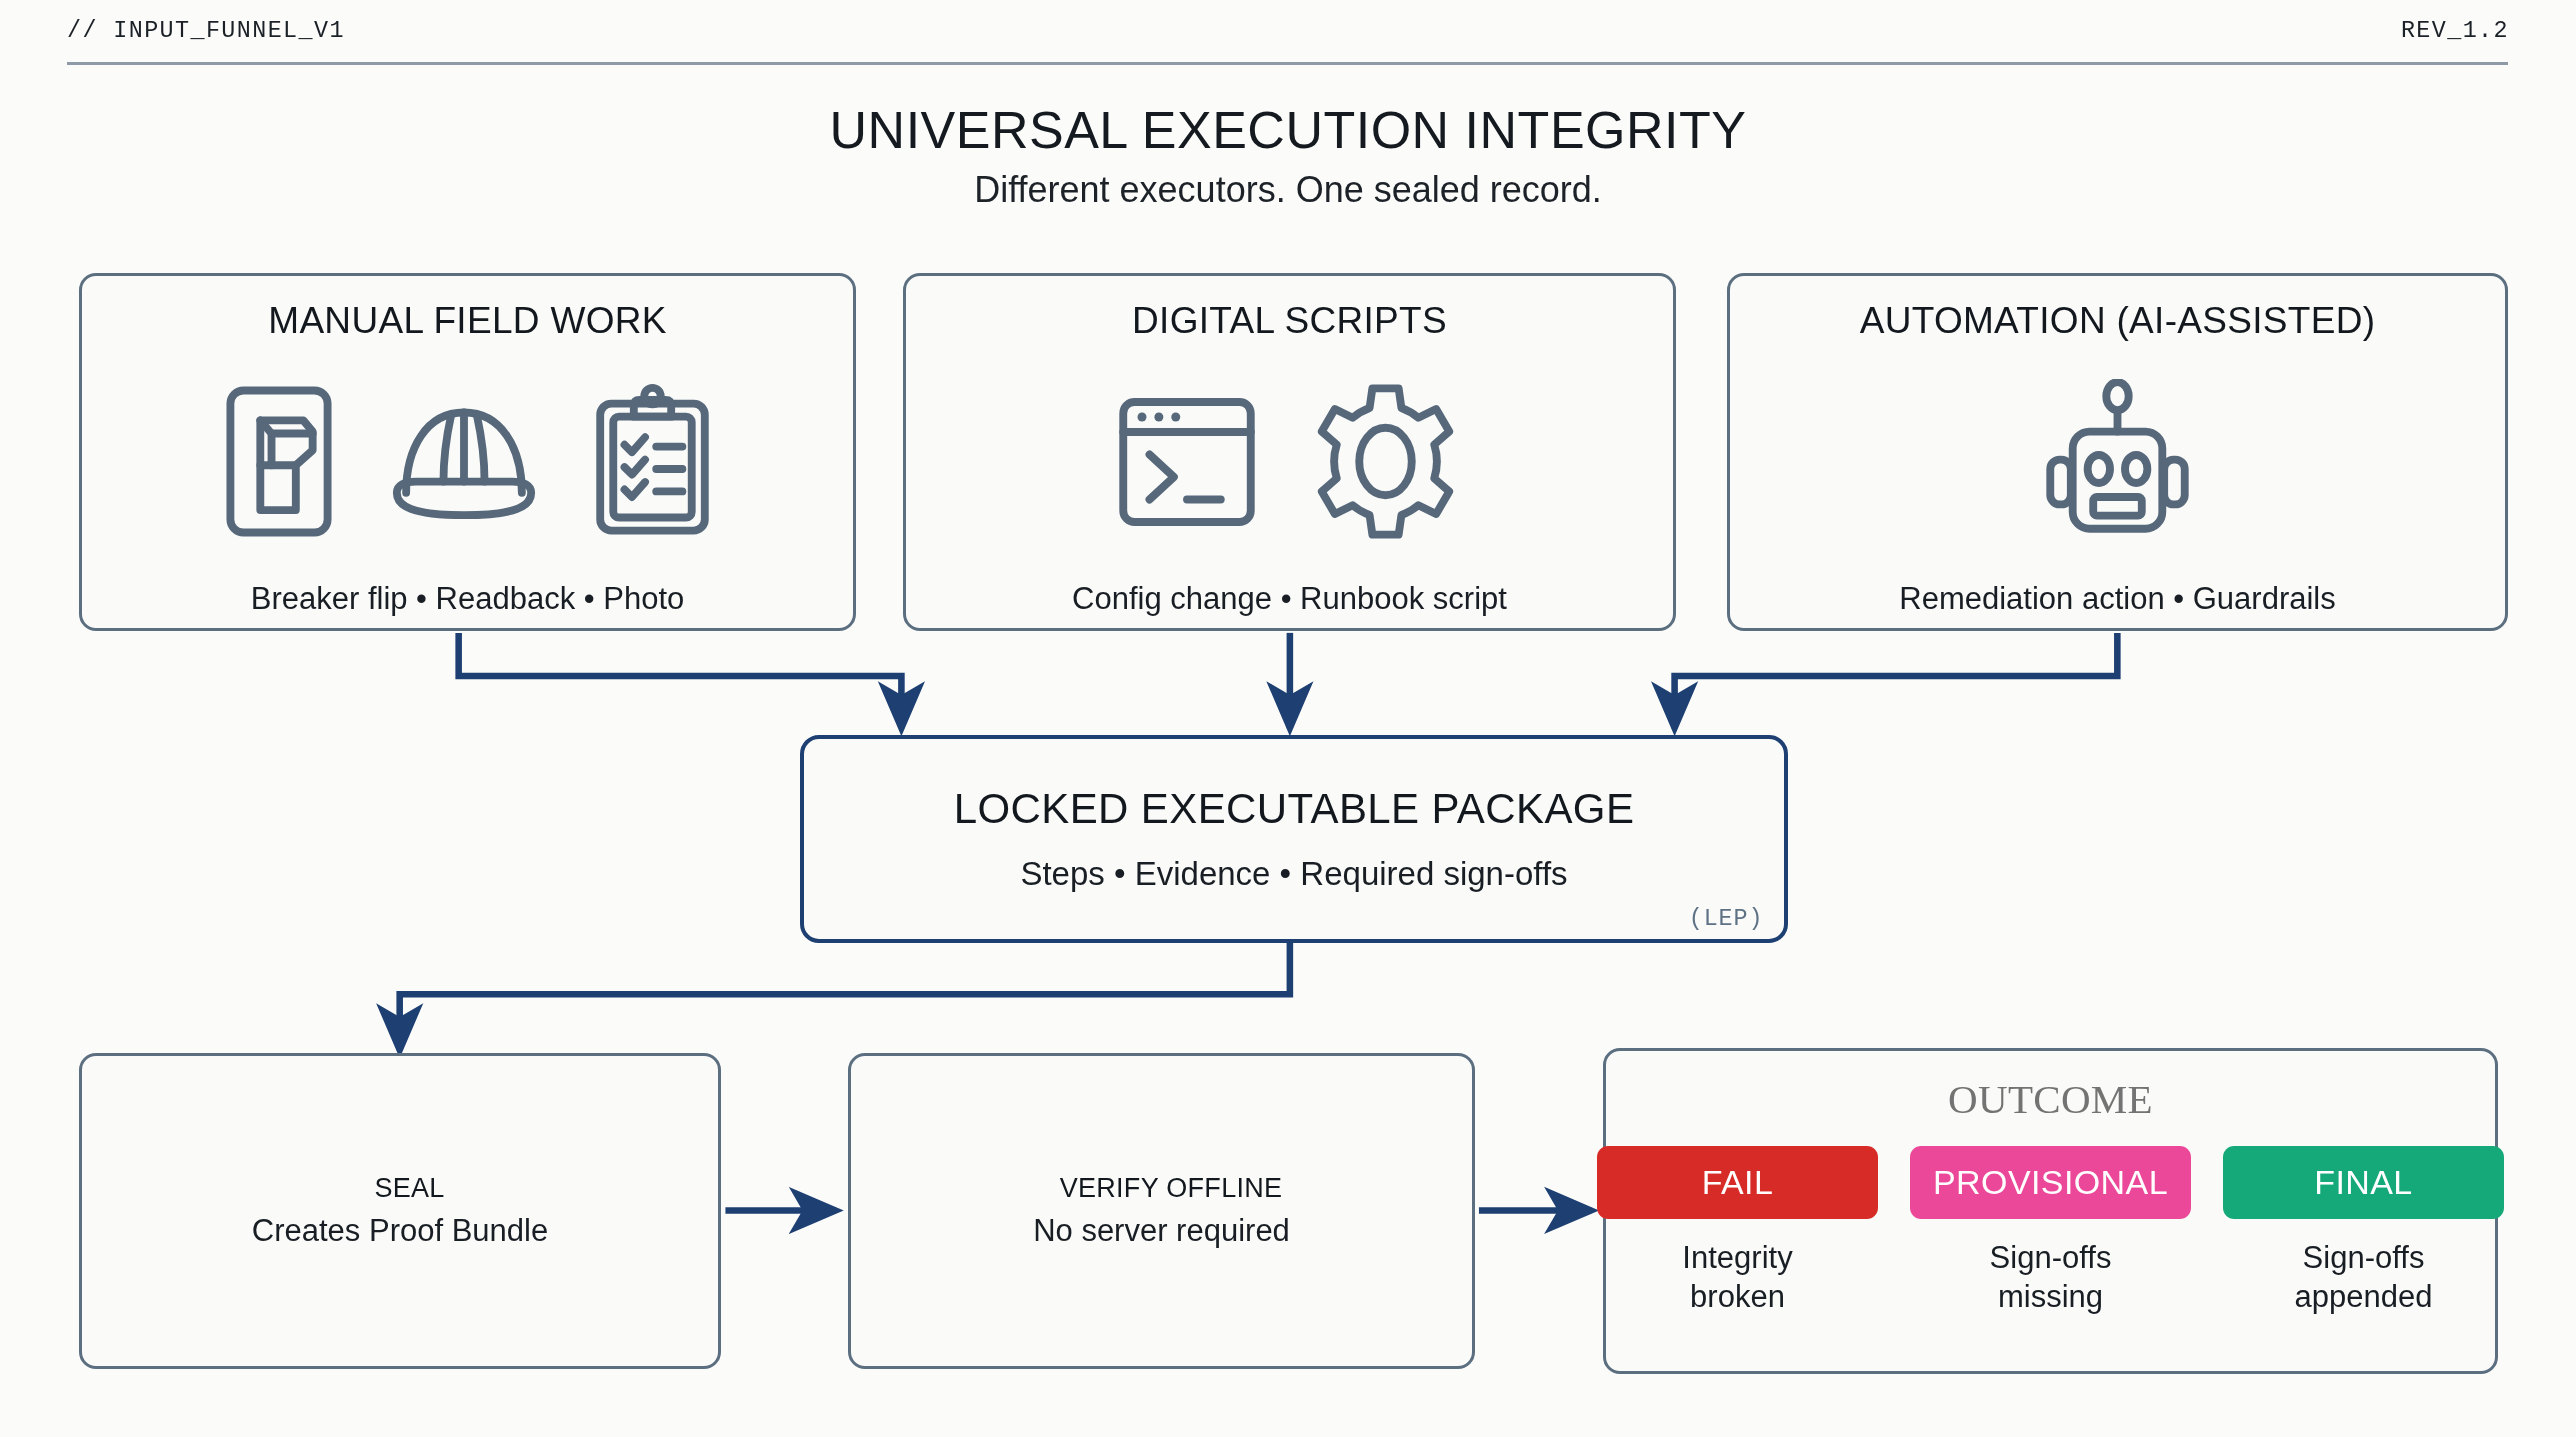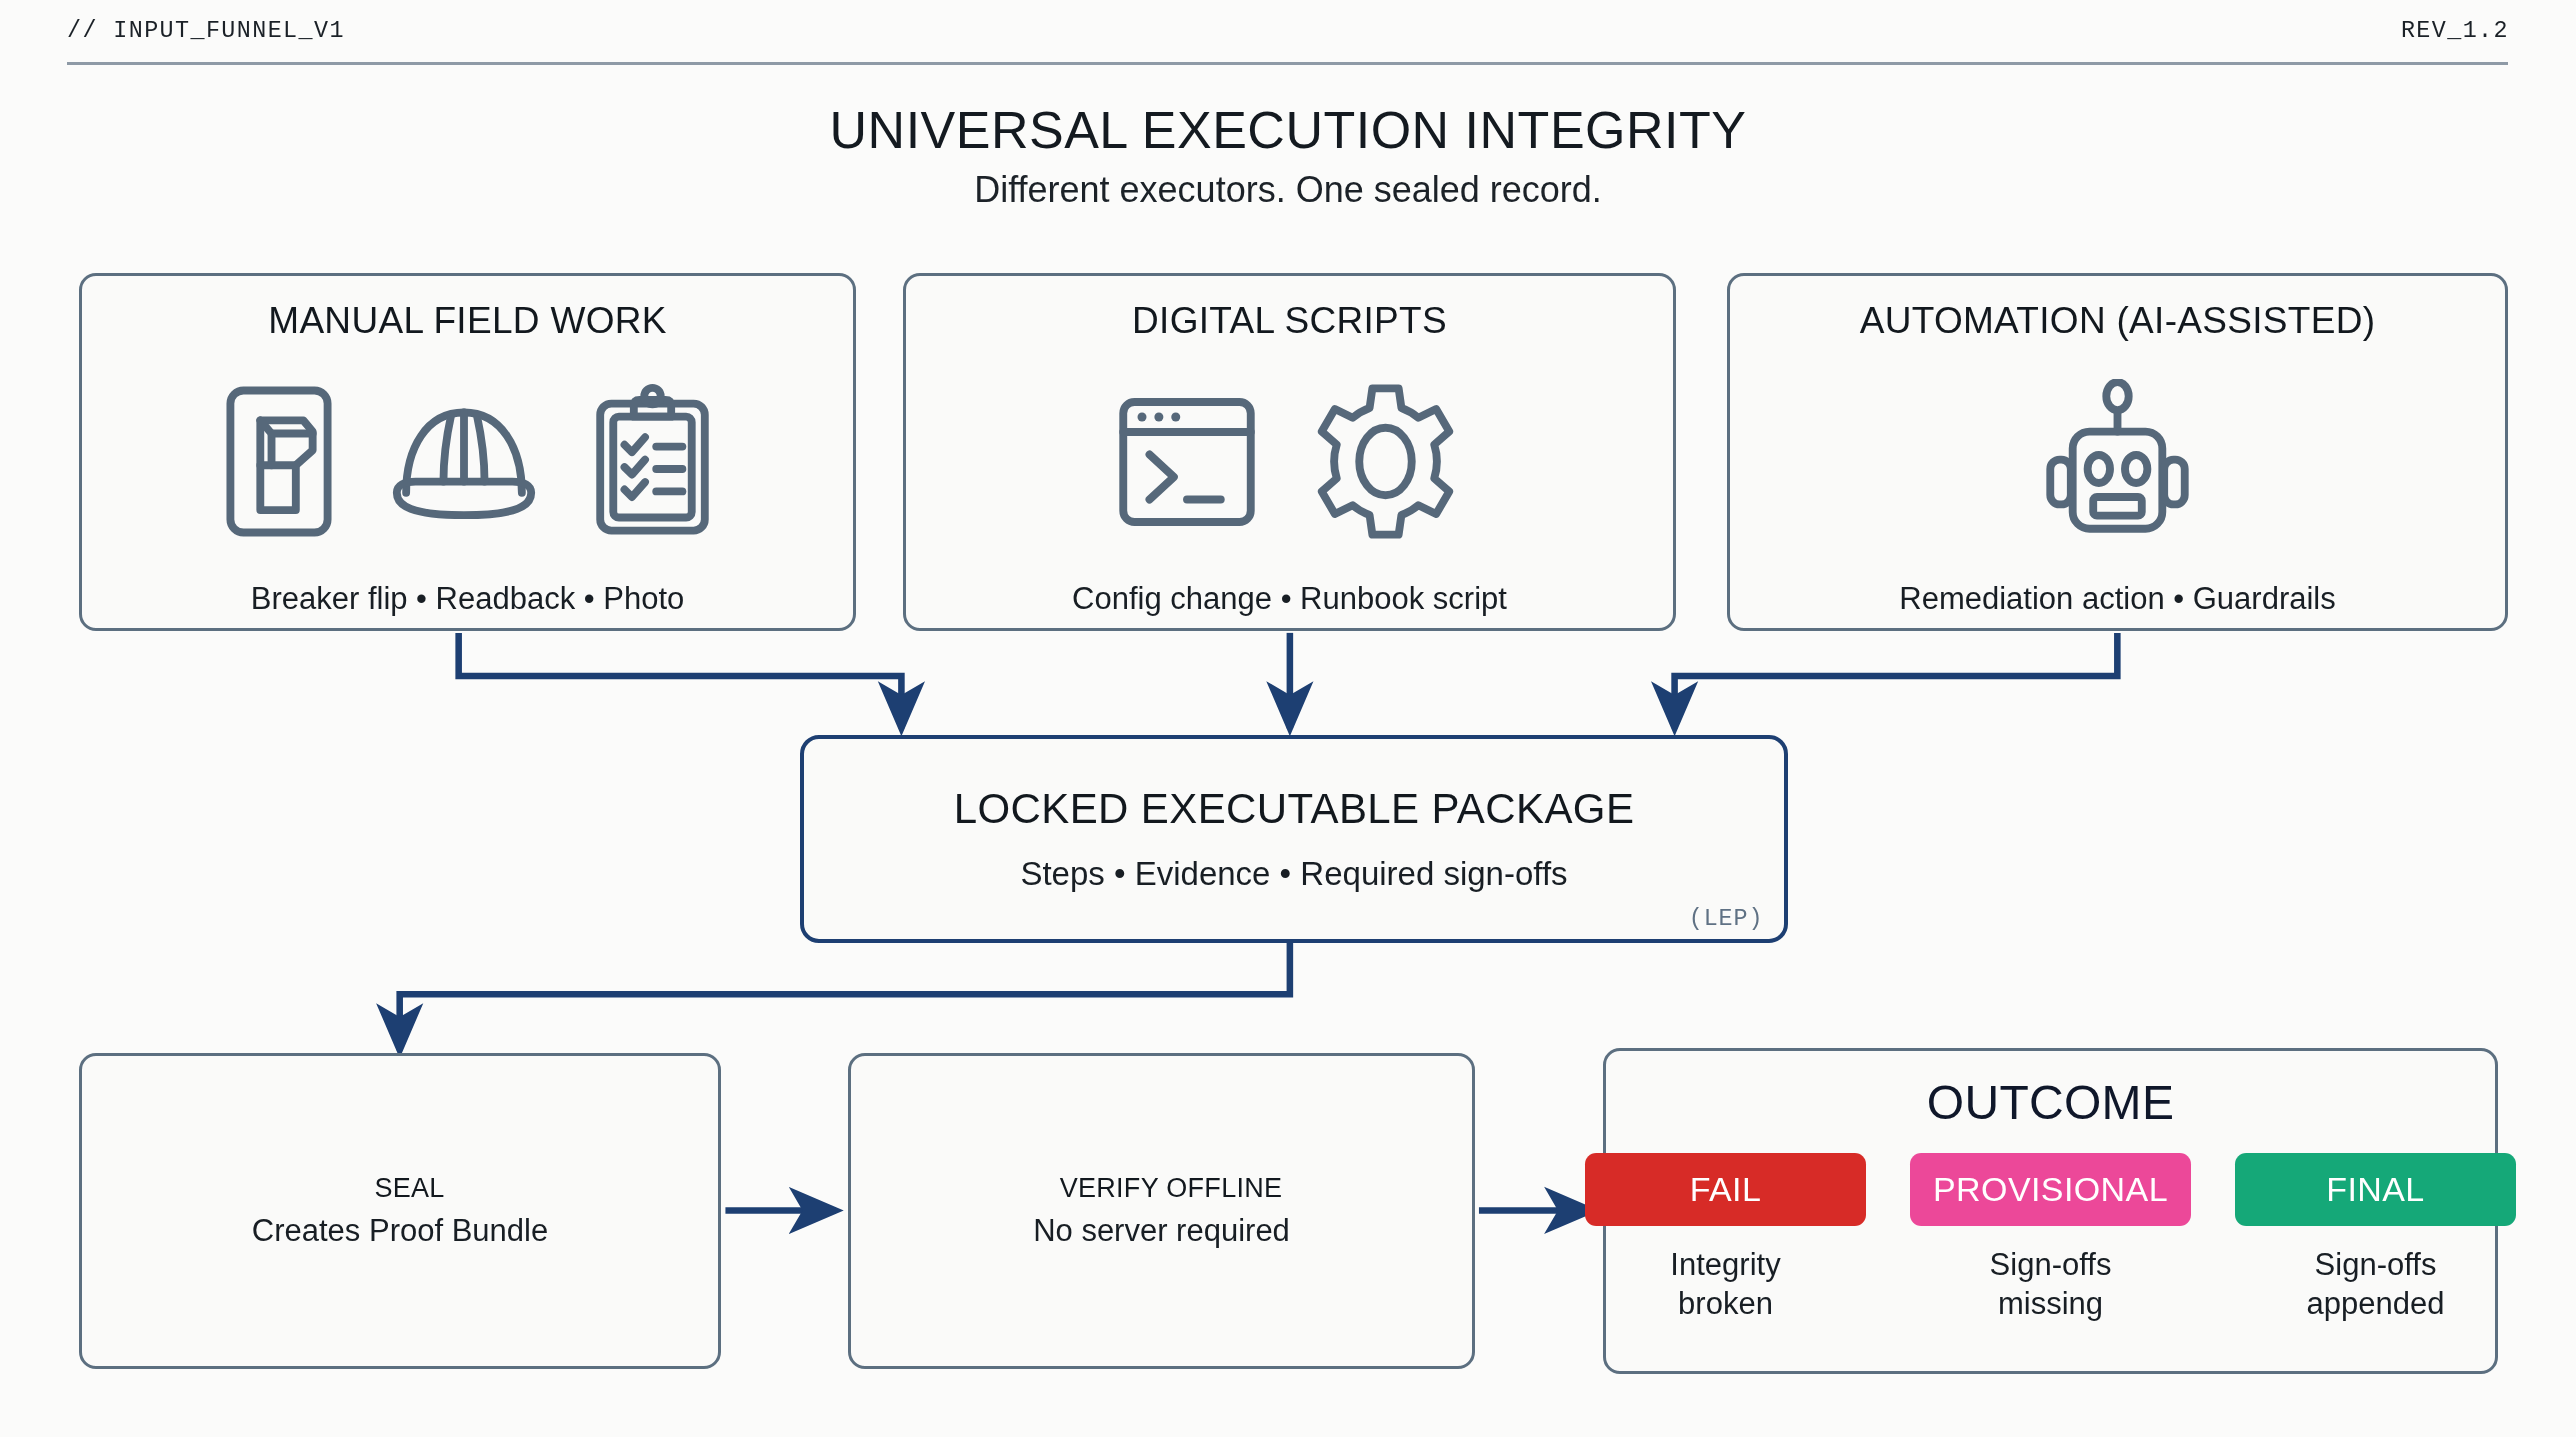--- a/index.html
+++ b/index.html
@@ -153,27 +153,28 @@
   }
 
   
   #outcome-card {
     display: flex;
     flex-direction: column;
     align-items: center;
     padding-top: 24px;
   }
   #outcome-title {
-    font-size: 48px;
-    color: #0f172a;
+    font-size: 41px;
+    color: #737373;
     letter-spacing: 0.3px;
+    font-family: Liberation Serif, serif;
   }
   #outcome-cols {
     display: flex;
-    gap: 44px;
+    gap: 32px;
     margin-top: 22.5px;
   }
   .outcome-col {
     display: flex;
     flex-direction: column;
     align-items: center;
     width: 281px;
   }
   .badge {
     width: 100%;

